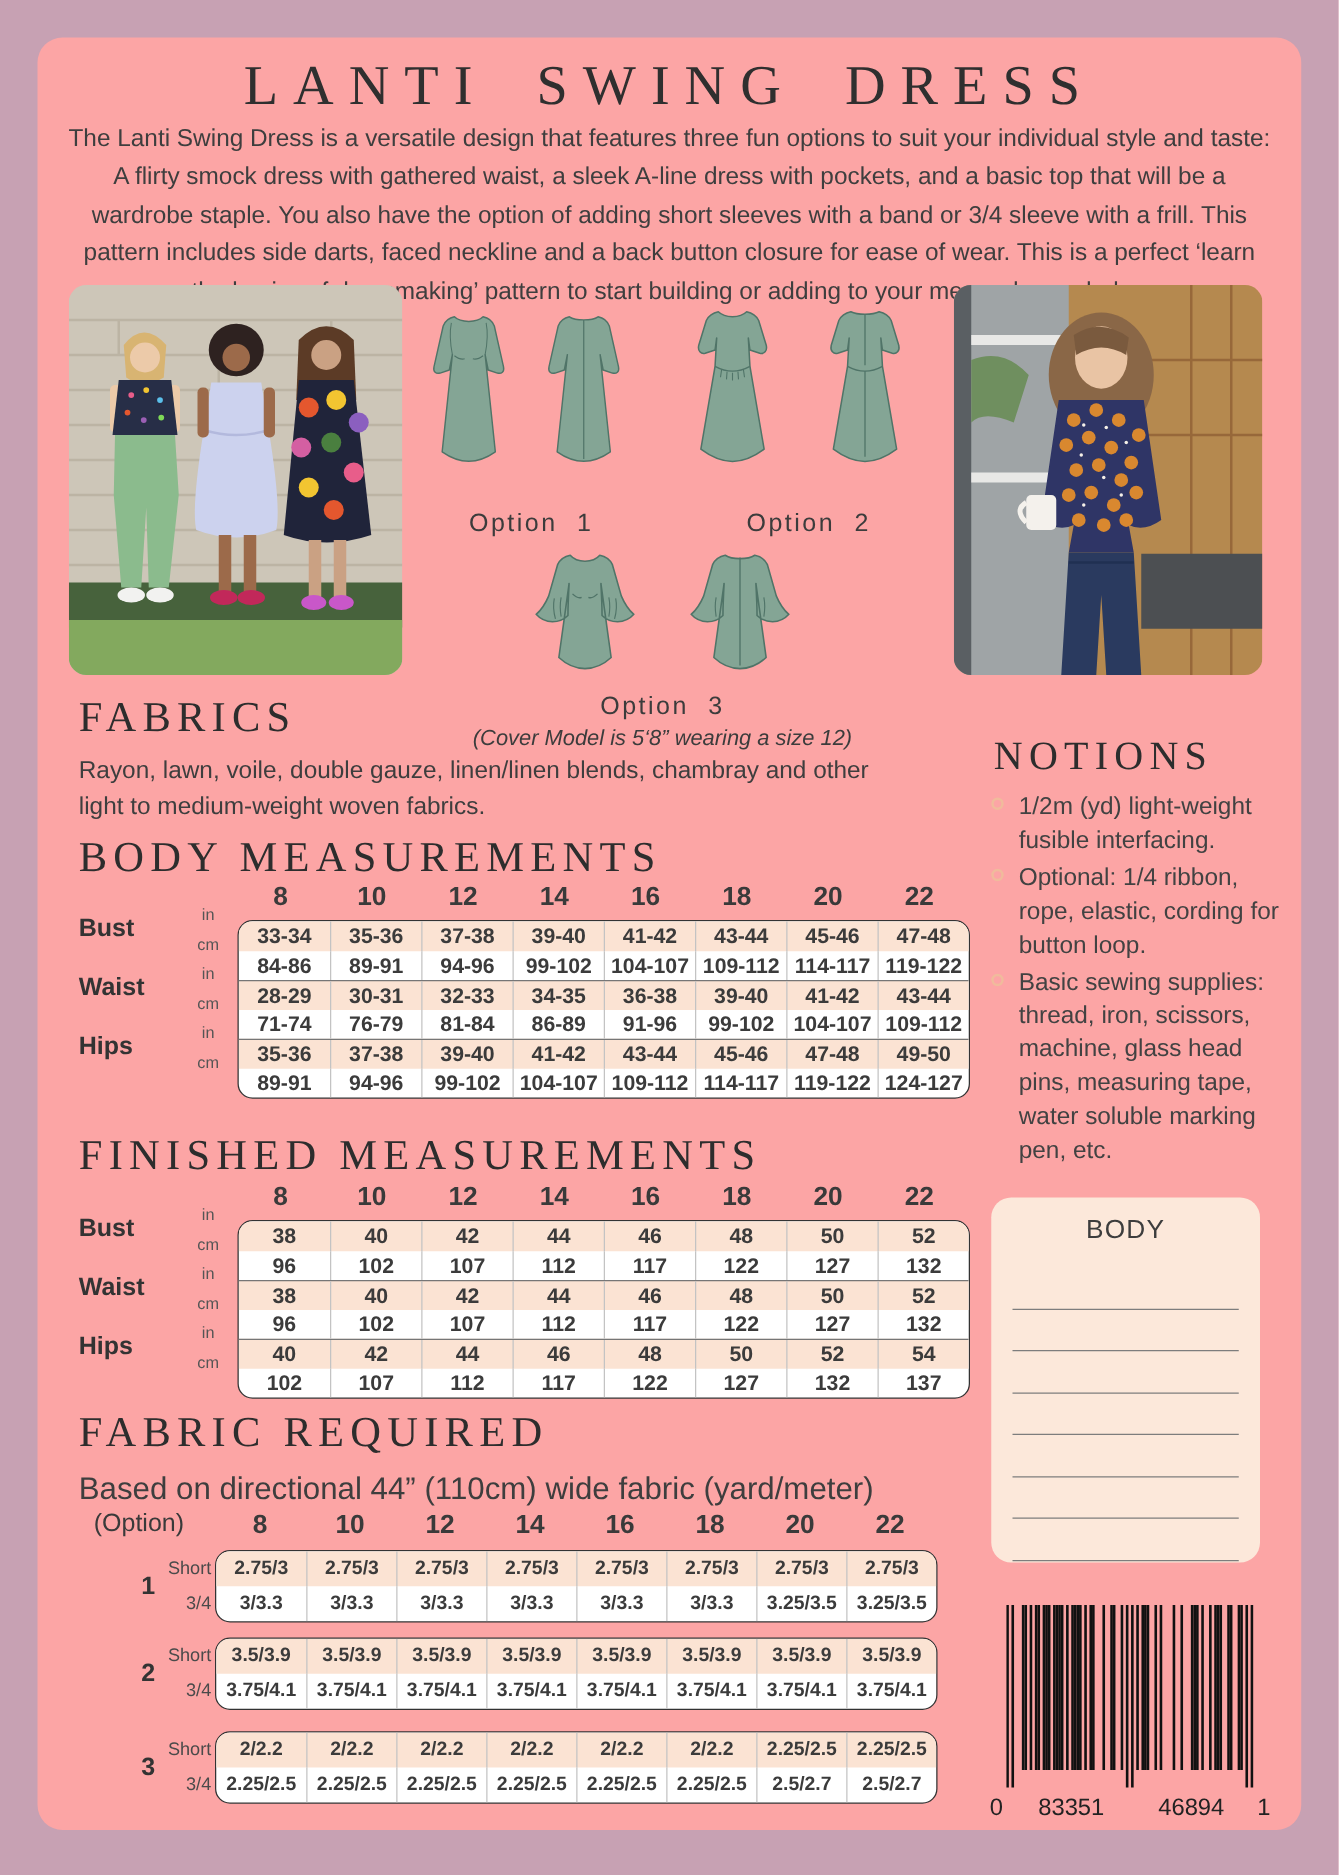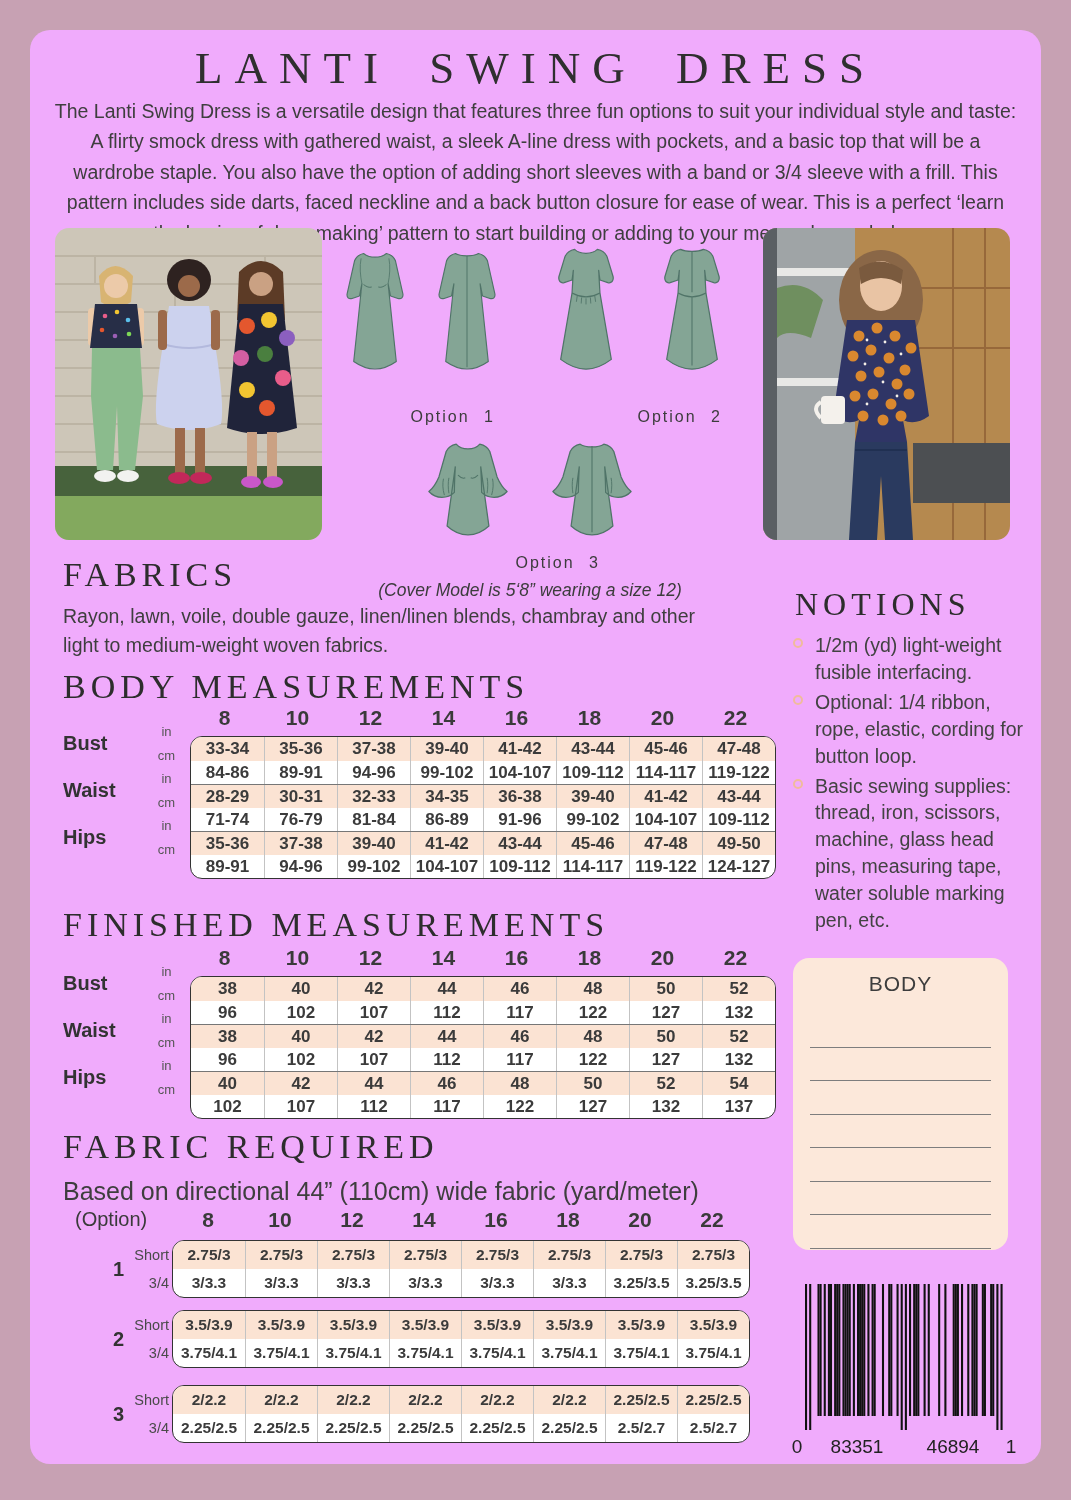--- a/index.html
+++ b/index.html
@@ -1,21 +1,21 @@
 <!DOCTYPE html>
 <html><head>
 <meta charset="utf-8">
 <style>
   * { margin:0; padding:0; box-sizing:border-box; }
   html,body { width:1071px; height:1500px; }
   body { font-family:"Liberation Sans", sans-serif; position:relative; overflow:hidden; }
 
   .frame { position:absolute; inset:0; background:#c7a1b3; }
   .card { position:absolute; left:30px; top:30px; width:1011px; height:1434px;
-          background:#f0abfc; border-radius:20px; }
+          background:#fca5a5; border-radius:20px; }
 
   
   .title { position:absolute; left:0; top:12px; width:100%; text-align:center;
            font-family:"Liberation Serif", serif; font-weight:400; font-size:45px;
            letter-spacing:12px; word-spacing:16px; color:#2f2f2f; }
   .intro { position:absolute; left:22px; top:66px; width:967px; text-align:center;
            font-size:19.5px; line-height:1.56; color:#3e3e3e; }
 
   
   .photo { position:absolute; top:198px; border-radius:14px; overflow:hidden; }
@@ -25,21 +25,21 @@
 
   
   .dress { position:absolute; }
   .dress svg { width:100%; height:100%; display:block; }
   .d1f { left:300px; top:200px; width:90px;  height:168px; }
   .d1b { left:392px; top:200px; width:90px;  height:168px; }
   .d2f { left:508px; top:200px; width:96px;  height:168px; }
   .d2b { left:614px; top:200px; width:96px;  height:168px; }
   .d3f { left:388px; top:402px; width:100px; height:118px; }
   .d3b { left:512px; top:402px; width:100px; height:118px; }
-  .opt-label { position:absolute; text-align:right; font-size:16px; color:#3c3c3c;
+  .opt-label { position:absolute; text-align:center; font-size:20px; color:#3c3c3c;
                letter-spacing:2px; word-spacing:8px; }
   .opt1 { left:325px; top:378px; width:140px; }
   .opt2 { left:542px; top:378px; width:150px; }
   .opt3 { left:430px; top:524px; width:140px; }
   .cover-note { position:absolute; left:310px; top:550px; width:380px; text-align:center;
                 font-style:italic; font-size:17.5px; color:#3c3c3c; }
 
   
   .sec-h { position:absolute; font-family:"Liberation Serif", serif; font-weight:400;
            font-size:34px; letter-spacing:5px; color:#2d2d2d; }

